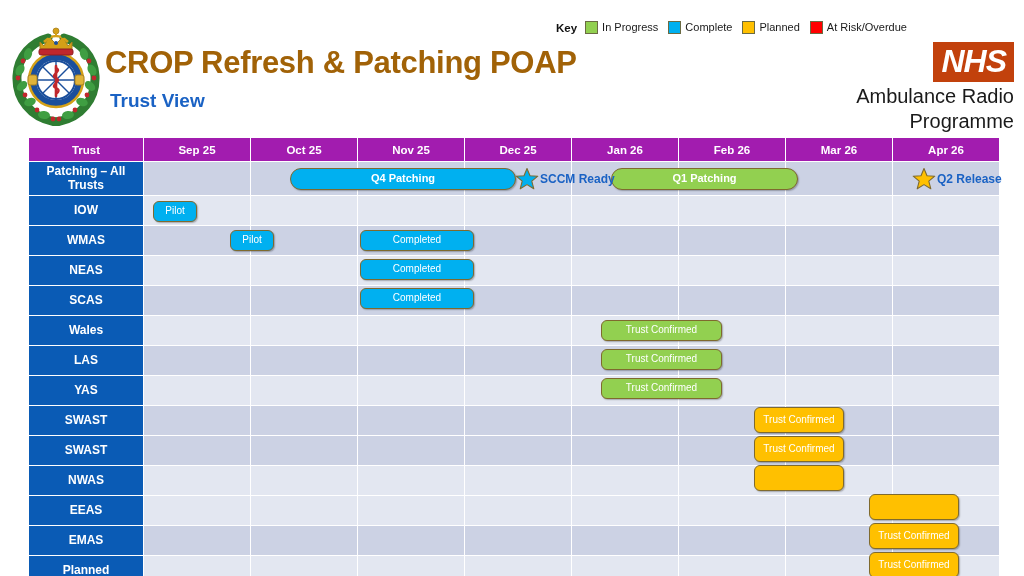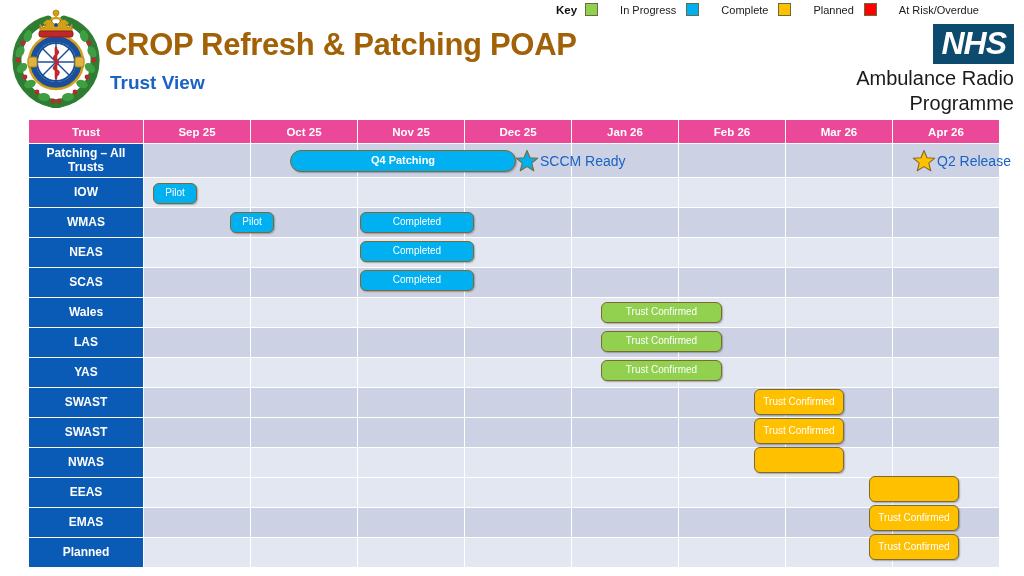--- a/index.html
+++ b/index.html
@@ -2,48 +2,48 @@
 <html><head>
 <meta charset="utf-8">
 <style>
   html,body{margin:0;padding:0;}
   body{
     width:1024px;height:576px;overflow:hidden;
     background:#ffffff;
     font-family:"Liberation Sans", sans-serif;
     -webkit-font-smoothing:antialiased;
   }
-  .page{position:relative;width:1024px;height:488px;}
+  .page{position:relative;width:1024px;height:488px;margin-top:18px;}
 
   
   .key{
     position:absolute;left:556px;top:3px;
     display:flex;align-items:center;gap:6px;
     font-size:11px;color:#1a1a1a;
   }
   .key-title{font-weight:bold;font-size:11.5px;color:#111;margin-right:2px;}
-  .key-item{display:flex;align-items:center;gap:22px;margin-right:4px;}
+  .key-item{display:flex;gap:4px;margin-right:4px;}
   .key-swatch{width:13px;height:13px;border:1px solid #6b6b43;box-sizing:border-box;}
 
   
   .crest{position:absolute;left:8px;top:8px;width:96px;height:100px;}
   .title-main{
     position:absolute;left:105px;top:27px;
     font-size:31px;font-weight:bold;color:#a16207;
     letter-spacing:-0.3px;white-space:nowrap;
   }
   .title-sub{
     position:absolute;left:110px;top:72px;
     font-size:19px;font-weight:bold;color:#1a62c4;
     white-space:nowrap;
   }
 
   .nhs-block{position:absolute;right:10px;top:24px;text-align:right;}
   .nhs-logo{
-    display:inline-block;background:#0c4a6e;color:#fff;
+    display:inline-block;background:#c2410c;color:#fff;
     font-family:"Liberation Sans", sans-serif;
     font-weight:bold;font-style:italic;font-size:32px;
     line-height:1;padding:3px 8px 5px 8px;letter-spacing:-1px;
   }
   .nhs-sub{
     font-size:20px;color:#1a1a1a;line-height:1.12;margin-top:3px;white-space:nowrap;
   }
 
   
   .gantt{
@@ -51,21 +51,21 @@
     width:968px;
     border-collapse:separate;border-spacing:1px;
     table-layout:fixed;
     background:#ffffff;
   }
   .gantt th,.gantt td{padding:0;margin:0;}
   col.c-trust{width:114px;}
   col.c-month{width:106px;}
 
   .hdr{
-    background:#ec4899;color:#ffffff;
+    background:#a21caf;color:#ffffff;
     font-size:11.5px;font-weight:bold;text-align:center;
     height:23px;vertical-align:middle;
   }
   .rowlabel{
     background:#0a5bb5;color:#ffffff;
     font-size:12px;font-weight:bold;text-align:center;
     vertical-align:middle;line-height:1.15;
   }
   .cellA{background:#e3e7f1;}
   .cellB{background:#ccd2e4;}
@@ -93,21 +93,21 @@
   .bar.cyan{background:#00b0f0;}
   .bar.amber{background:#ffc000;}
   .bar.big{font-size:11px;font-weight:bold;border-radius:11px;}
 
   
   .milestone{
     position:absolute;display:flex;align-items:center;gap:1px;
     pointer-events:auto;
   }
   .milestone .mlabel{
-    font-size:14px;font-weight:normal;color:#1a62c4;white-space:nowrap;
+    font-size:12px;font-weight:bold;color:#1a62c4;white-space:nowrap;
   }
   .star{display:block;}
 </style>
 </head>
 <body>
 
 <div class="page">
 
   <div class="key">
     <span class="key-title">Key</span>
@@ -378,20 +378,23 @@
           <td class="cellA"></td>
           <td class="cellA"></td>
         </tr>
       </tbody>
   </table>
 
   <div class="barlayer">
       <div class="bar cyan big" style="left: 175px; top: 8px; width: 226px; height: 22px;">
         <span>Q4 Patching</span>
       </div>
+      <div class="bar green big" style="left: 496px; top: 8px; width: 187px; height: 22px;">
+        <span>Q1 Patching</span>
+      </div>
       <div class="bar cyan" style="left: 38px; top: 41px; width: 44px; height: 21px;">
         <span>Pilot</span>
       </div>
       <div class="bar cyan" style="left: 115px; top: 70px; width: 44px; height: 21px;">
         <span>Pilot</span>
       </div>
       <div class="bar cyan" style="left: 245px; top: 70px; width: 114px; height: 21px;">
         <span>Completed</span>
       </div>
       <div class="bar cyan" style="left: 245px; top: 99px; width: 114px; height: 21px;">

